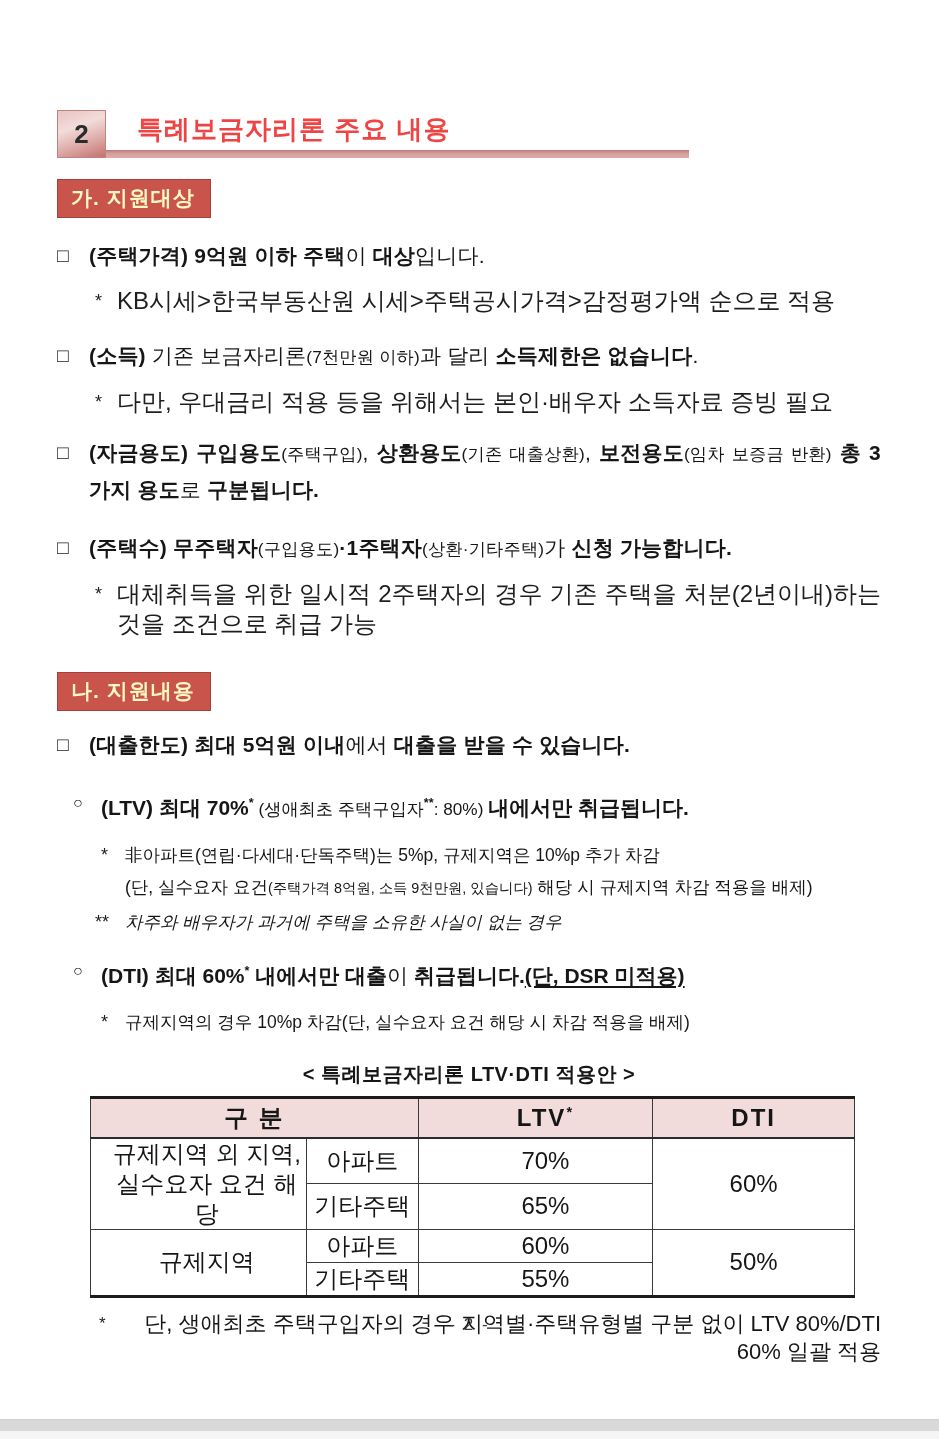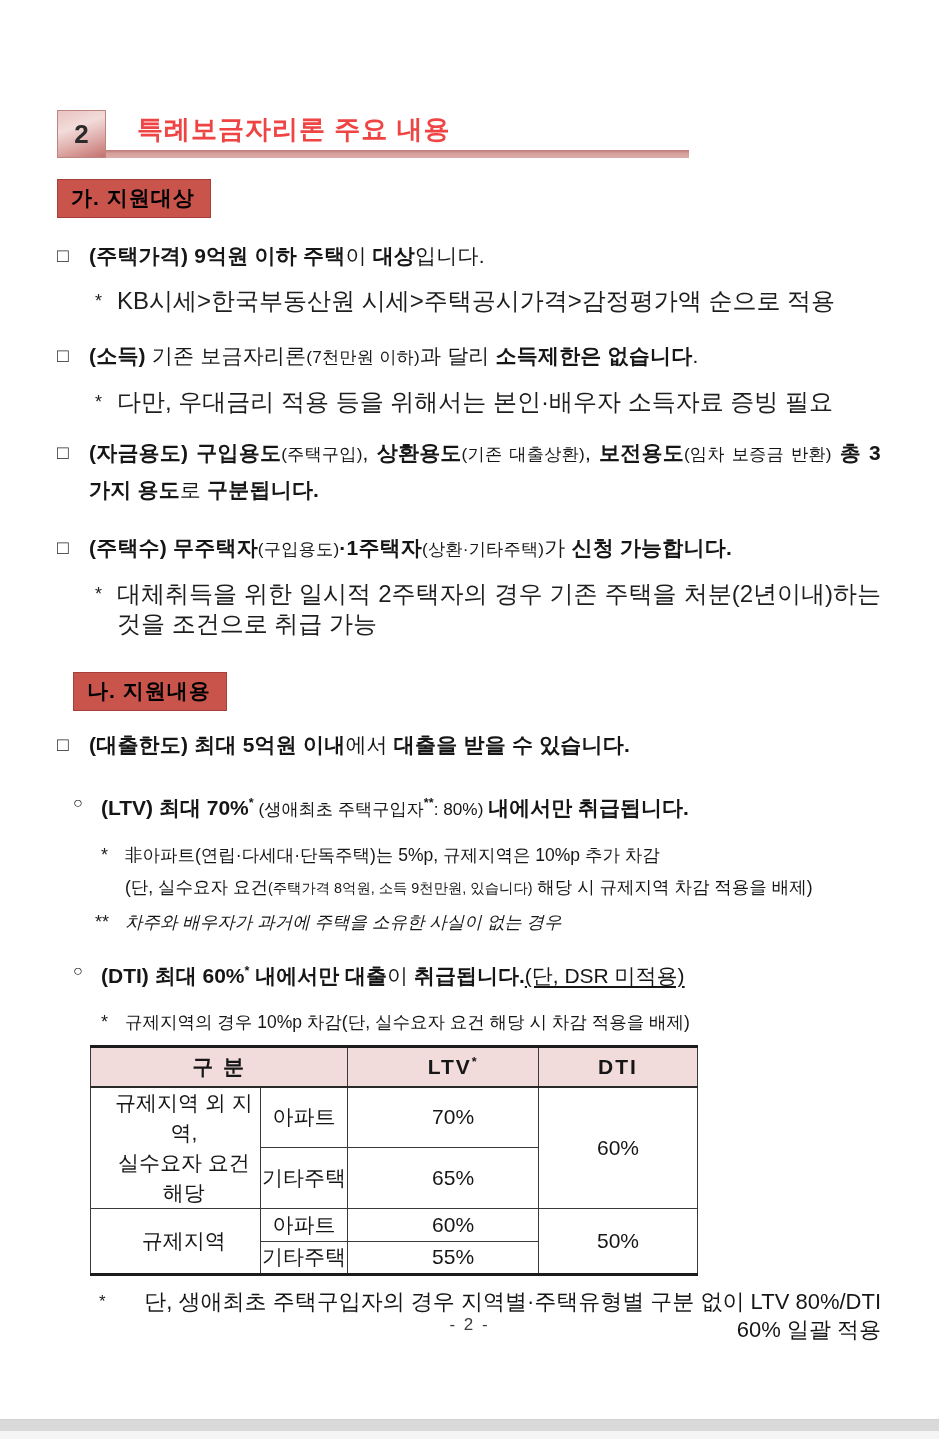--- a/index.html
+++ b/index.html
@@ -15,33 +15,33 @@
   .numbox { position:absolute; left:0; top:0; width:49px; height:48px;
             background:linear-gradient(160deg,#e9c3c1 0%,#f2dcda 35%,#dba5a2 70%,#c4716d 100%);
             border:1px solid #c08480;
             display:flex; align-items:center; justify-content:center;
             font-size:26px; font-weight:bold; color:#2b2b2b; z-index:2; }
   .htitle { position:absolute; left:80px; top:2px; font-size:26px; font-weight:bold;
             letter-spacing:1px; color:#ef4444; z-index:2; }
 
   
   .seclabel { display:inline-block; background:#c9544c; border:1px solid #a53f39;
-              color:#000000; font-size:21px; font-weight:bold; letter-spacing:1px;
+              color:#fef9c3; font-size:21px; font-weight:bold; letter-spacing:1px;
               padding:4px 15px 5px 13px; }
   .seclabel-a { margin-top:21px; }
-  .seclabel-b { margin-top:33px;margin-left:16px; }
+  .seclabel-b { margin-top:33px; }
 
   
   .li { display:flex; align-items:flex-start; }
   .marker { flex-shrink:0; color:#1c1c1c; }
   .content { flex:1; text-align:justify; }
   .b { font-weight:bold; }
   .sm { font-size:0.82em; }
   .sup { vertical-align:super; font-size:0.6em; font-weight:bold; }
-  .ul { text-decoration:underline; text-underline-offset:3px; }
+  .ul { text-decoration:underline; text-underline-offset:3px;font-weight:bold; }
 
   .lv1 { margin-top:16px; }
   .lv1 .marker { width:32px; font-size:19px; line-height:36px; }
   .lv1 .content { font-size:21px; line-height:36px; letter-spacing:0.2px; }
 
   .sub1 { margin-top:12px; padding-left:38px; }
   .sub1 .marker { width:22px; font-size:18px; line-height:30px; }
   .sub1 .content { font-size:24px; line-height:30px; color:#1e1e1e; }
 
   .lv2 { margin-top:20px; padding-left:16px; }
@@ -62,24 +62,24 @@
   .mt-a0 { margin-top:20px; }
   .mt-a2 { margin-top:22px; }
   .mt-a4 { margin-top:18px; }
   .mt-a5 { margin-top:22px; }
   .mt-b1 { margin-top:22px; }
   .mt-b5 { margin-top:16px; }
 
   
   .tbl-title { margin-top:24px; text-align:center; font-size:20px; font-weight:bold;
                letter-spacing:0.5px; }
-  table.ltv { border-collapse:collapse; width:608px; margin:8px 0 0 33px;
+  table.ltv { border-collapse:collapse; width:765px; margin:8px 0 0 33px;
               border-top:3px solid #1c1c1c; border-bottom:3px solid #1c1c1c;
               border-left:1px solid #3a3a3a; border-right:1px solid #3a3a3a;
-              font-size:21px; }
+              font-size:24px; }
   table.ltv th, table.ltv td { border:1px solid #3a3a3a; text-align:center; vertical-align:middle; }
   table.ltv thead th { background:#f2dcdb; font-weight:bold; height:40px;
                        border-bottom:2px solid #2a2a2a; letter-spacing:2px; }
   table.ltv tbody td { height:33px; background:#fff; }
   td.region { white-space:pre-line; line-height:30px; }
   .col-region { width:216px;padding-left:17px; } .col-type { width:112px; }
   .col-ltv { width:235px;padding-left:20px; } .col-dti { width:202px; }
 
   .tbl-note { margin-top:12px; padding-left:42px; }
   .tbl-note .marker { width:20px; font-size:17px; line-height:28px; }
@@ -166,20 +166,21 @@
 
   <div class="li lv2 mt-b5">
     <span class="marker">○</span>
     <div class="content"><span class="b">(DTI) 최대 60%</span><span class="b sup">*</span><span class="b"> 내에서만 </span><span class="b">대출</span><span>이 </span><span class="b">취급됩니다.</span><span class="ul">(단, DSR 미적용)</span></div>
   </div>
   <div class="li sub2">
     <span class="marker">*</span>
     <div class="content"><span>규제지역의 경우 10%p 차감(단, 실수요자 요건 해당 시 차감 적용을 배제)</span></div>
   </div>
 
+  <div class="tbl-title">&lt; 특례보금자리론 LTV·DTI 적용안 &gt;</div>
 
   <table class="ltv">
     <thead>
       <tr>
         <th colspan="2" class="col-gubun">구  분</th>
         <th class="col-ltv"><span>LTV</span><span class="sup">*</span></th>
         <th class="col-dti">DTI</th>
       </tr>
     </thead>
     <tbody>

